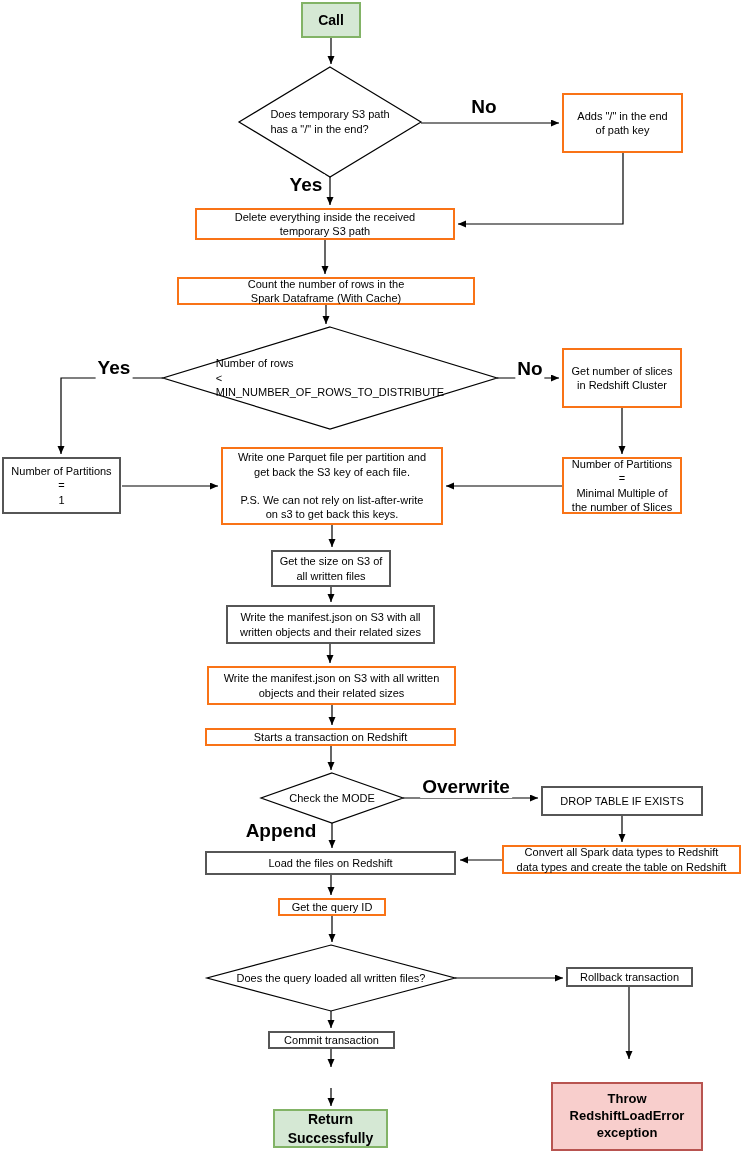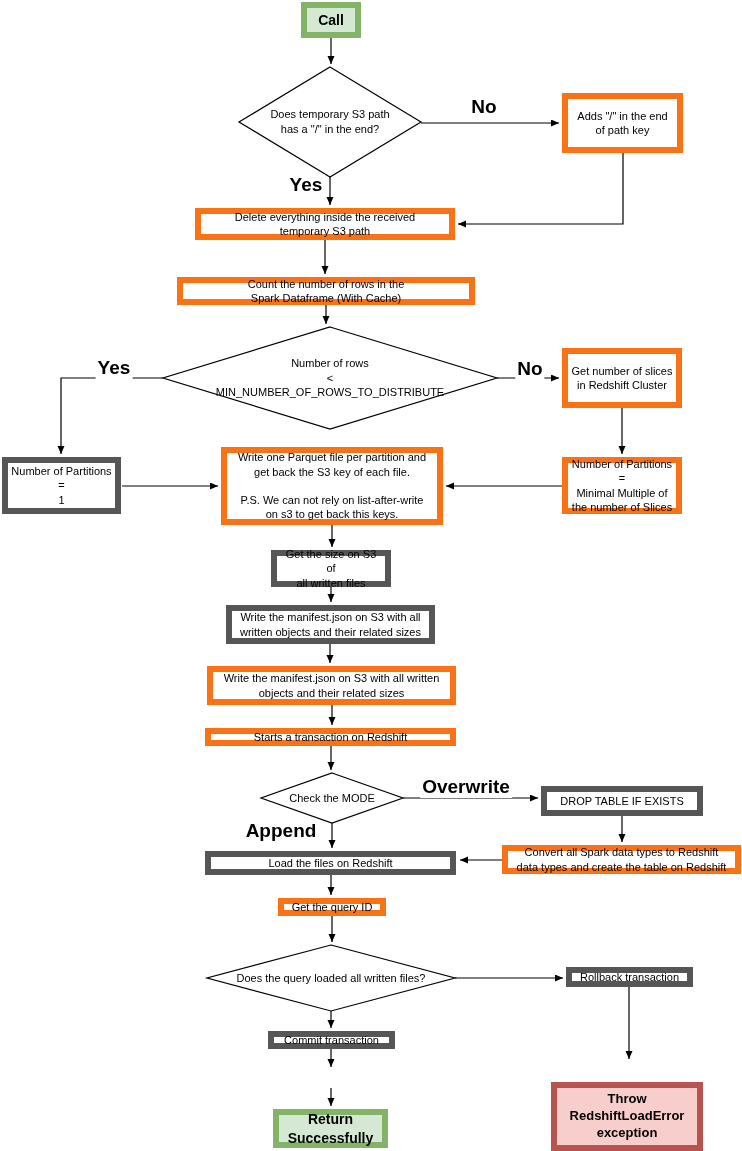--- a/index.html
+++ b/index.html
@@ -1,26 +1,26 @@
 <!DOCTYPE html>
 <html><head>
 <meta charset="utf-8">
 <style>
   html,body{margin:0;padding:0;background:#fff;}
   #canvas{position:relative;width:742px;height:1151px;background:#fff;
           font-family:"Liberation Sans",sans-serif;color:#000;overflow:hidden;}
   #wires{position:absolute;left:0;top:0;width:742px;height:1151px;}
   .node{position:absolute;display:flex;align-items:center;justify-content:center;
-        text-align:center;white-space:pre-line;background:#fff;border:6px solid #f97316;
+        text-align:center;white-space:pre-line;background:#fff;border:2px solid #f97316;
         font-size:11px;line-height:1.3;box-sizing:border-box;padding:1px 3px;}
   .node.gray{border-color:#565656;}
   .node.green{background:#d5e8d4;border-color:#82b366;font-weight:700;font-size:14px;}
   .node.red{background:#f8cecc;border-color:#b85450;font-weight:700;font-size:13px;margin-top:20px;}
   .dtext{position:absolute;display:flex;align-items:center;justify-content:center;
-         text-align:center;white-space:pre-line;font-size:11px;line-height:1.32;
+         white-space:pre-line;font-size:11px;line-height:1.32;
          pointer-events:none;}
   .elabel{position:absolute;transform:translate(-50%,-50%);font-size:19px;
           font-weight:700;white-space:nowrap;background:#fff;padding:0 2px;}
 </style>
 </head>
 <body>
 
 <div id="canvas">
 
   <svg id="wires" viewBox="0 0 742 1151" xmlns="http://www.w3.org/2000/svg">

